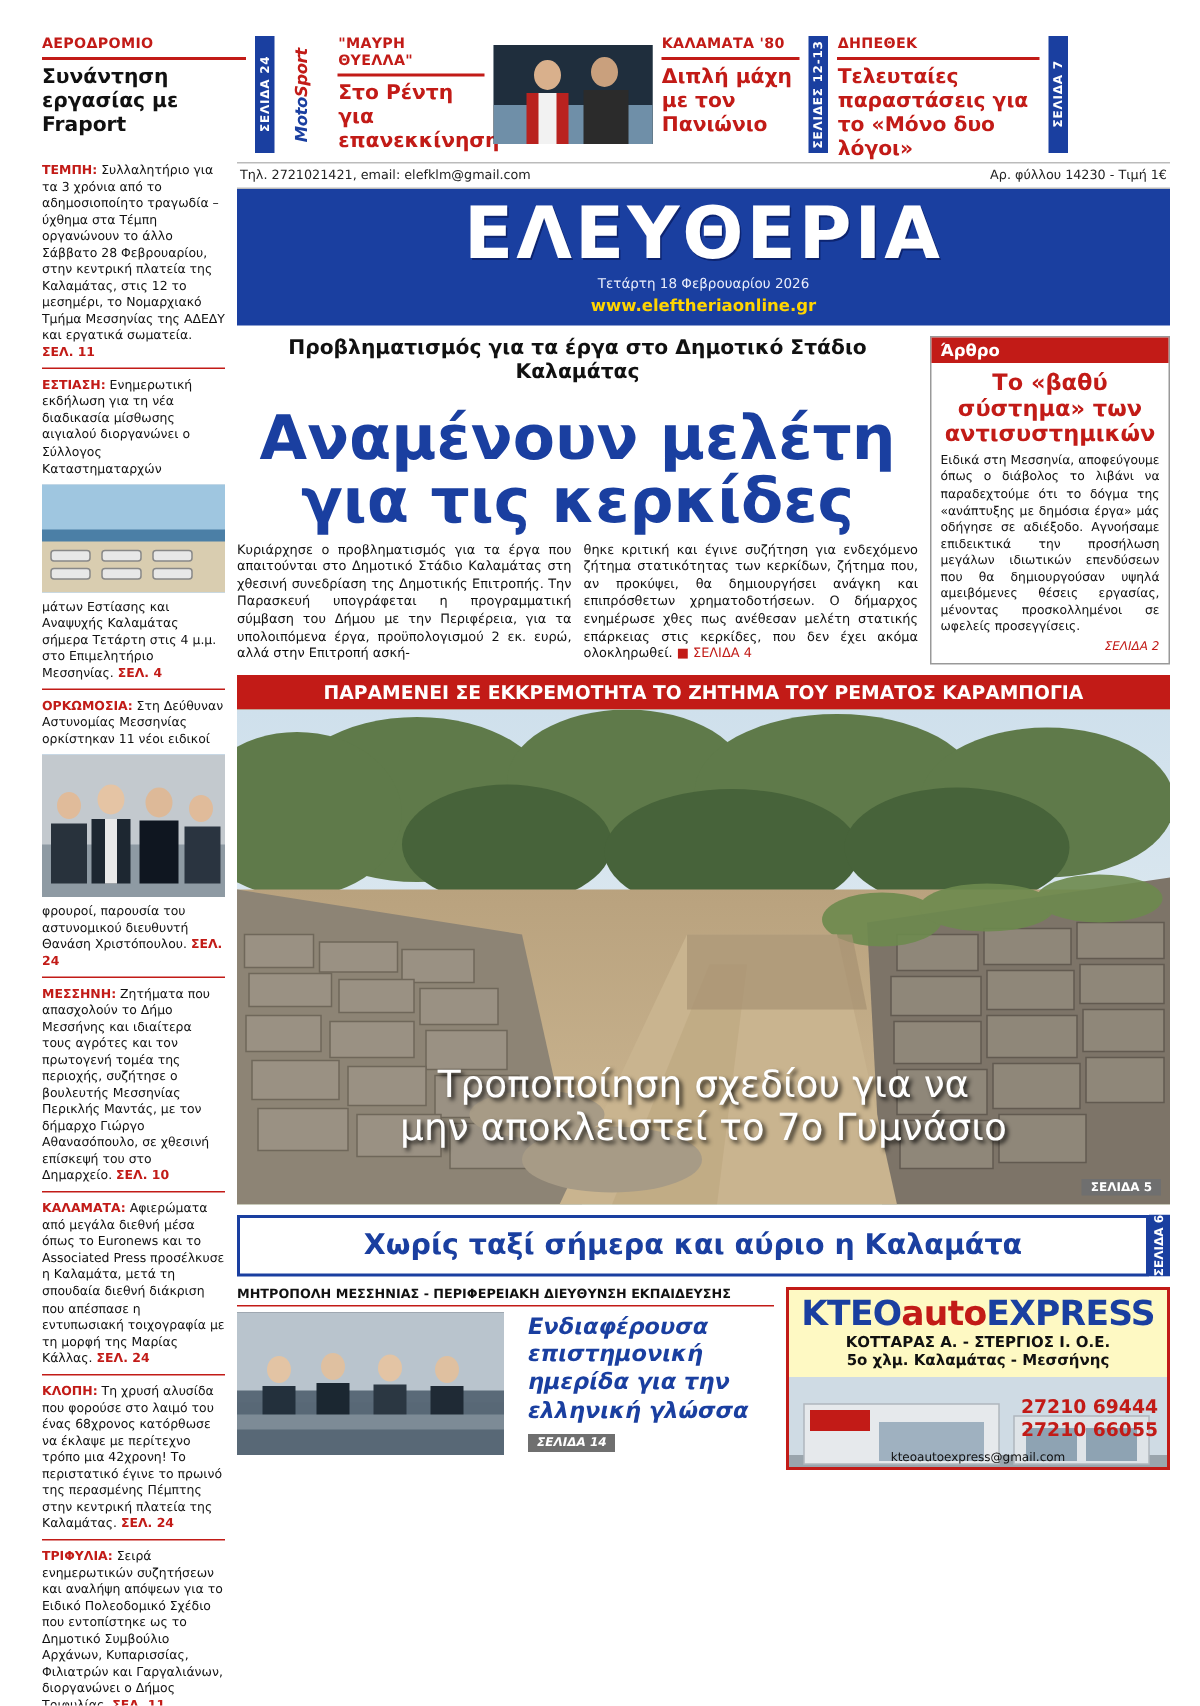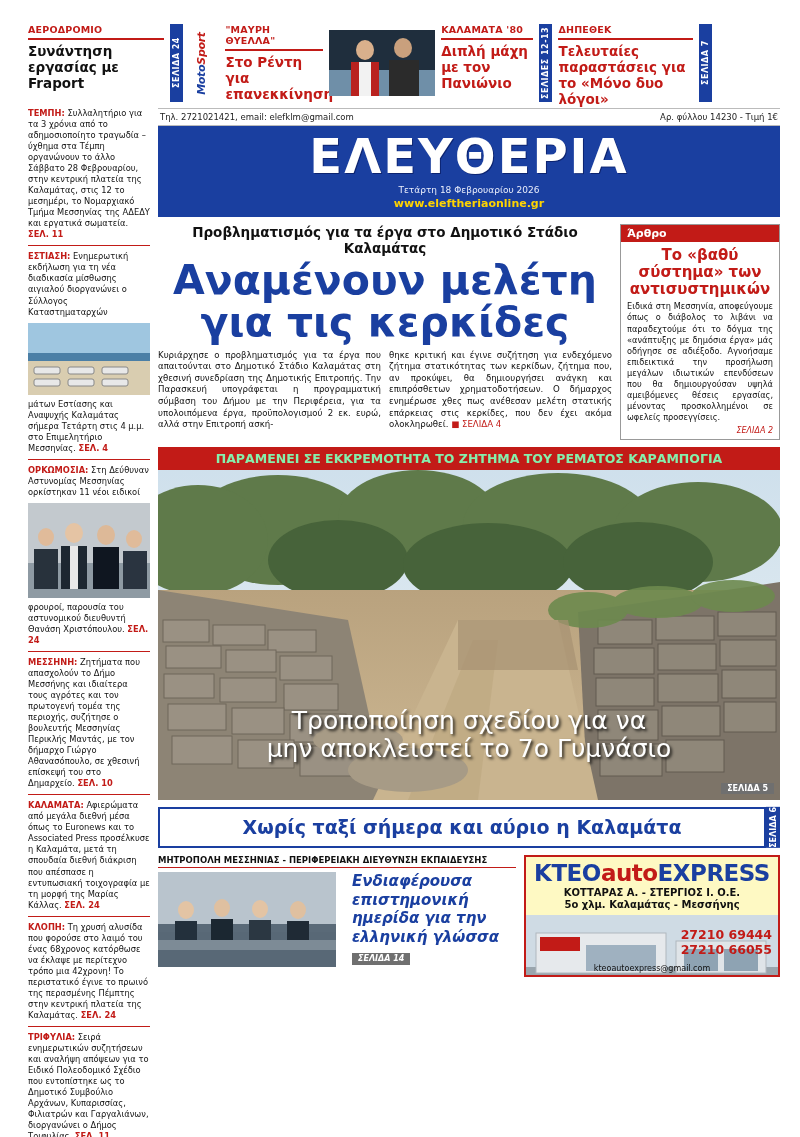--- a/index.html
+++ b/index.html
@@ -62,34 +62,34 @@
     font-family:"DejaVu Sans", sans-serif; font-weight:bold; font-size:48px; letter-spacing:2px;
     line-height:1; color:#fff; text-shadow:1px 1px 0 #0d2470;
   }
   .masthead .date { font-size:9px; margin-top:5px; color:#eaeefc; }
   .masthead .site { font-size:11px; font-weight:bold; color:#ffd400; margin-top:2px; }
 
   
   .lead-row { display:flex; gap:8px; margin-top:7px; }
   .lead-main { flex:1; }
   .overline { font-size:13.5px; font-weight:bold; text-align:center; color:#111; margin-bottom:2px;}
-  .headline { text-align:center; font-size:41px; line-height:1.02; font-weight:bold; color:#1a3fa0; margin:4px 0 4px 0;}
+  .headline { text-align:center; font-size:41px; line-height:1.02; font-weight:bold; color:#1a3fa0; margin:16px 0 4px 0;}
   .lead-cols { display:flex; gap:8px; font-size:8.6px; line-height:1.35; text-align:justify; margin-top:6px;}
   .lead-cols > div { flex:1; }
   .sq { color:#c21b17; }
 
   
   .opinion { width:160px; flex:0 0 160px; border:1px solid #999; padding:0 0 4px 0;}
   .opinion-head { background:#c21b17; color:#fff; font-weight:bold; font-size:11px; padding:2px 6px;}
   .opinion-title { color:#c21b17; font-weight:bold; font-size:15px; line-height:1.12; text-align:center; padding:5px 6px 4px 6px;}
   .opinion-body { font-size:8.2px; line-height:1.35; text-align:justify; padding:0 6px;}
   .opinion-foot { font-size:8px; font-style:italic; color:#c21b17; text-align:right; padding:3px 6px 0 6px;}
 
   
-  .red-banner { background:#c21b17; color:#86efac; text-align:center; font-weight:bold; font-size:12.5px; padding:4px; margin-top:7px;}
+  .red-banner { background:#c21b17; color:#ffffff; text-align:center; font-weight:bold; font-size:12.5px; padding:4px; margin-top:7px;}
 
   
   .big-photo { position:relative; height:330px; overflow:hidden; background:#9ba98a; }
   .photo-caption {
     position:absolute; left:0; right:0; bottom:36px; text-align:center; color:#fff;
     font-size:25px; font-weight:normal; line-height:1.15; text-shadow:2px 2px 3px rgba(0,0,0,.8);
   }
   .page-ref { position:absolute; right:6px; bottom:6px; background:#6f6f6f; color:#fff; font-size:8px; padding:1px 6px; font-weight:bold;}
 
   

